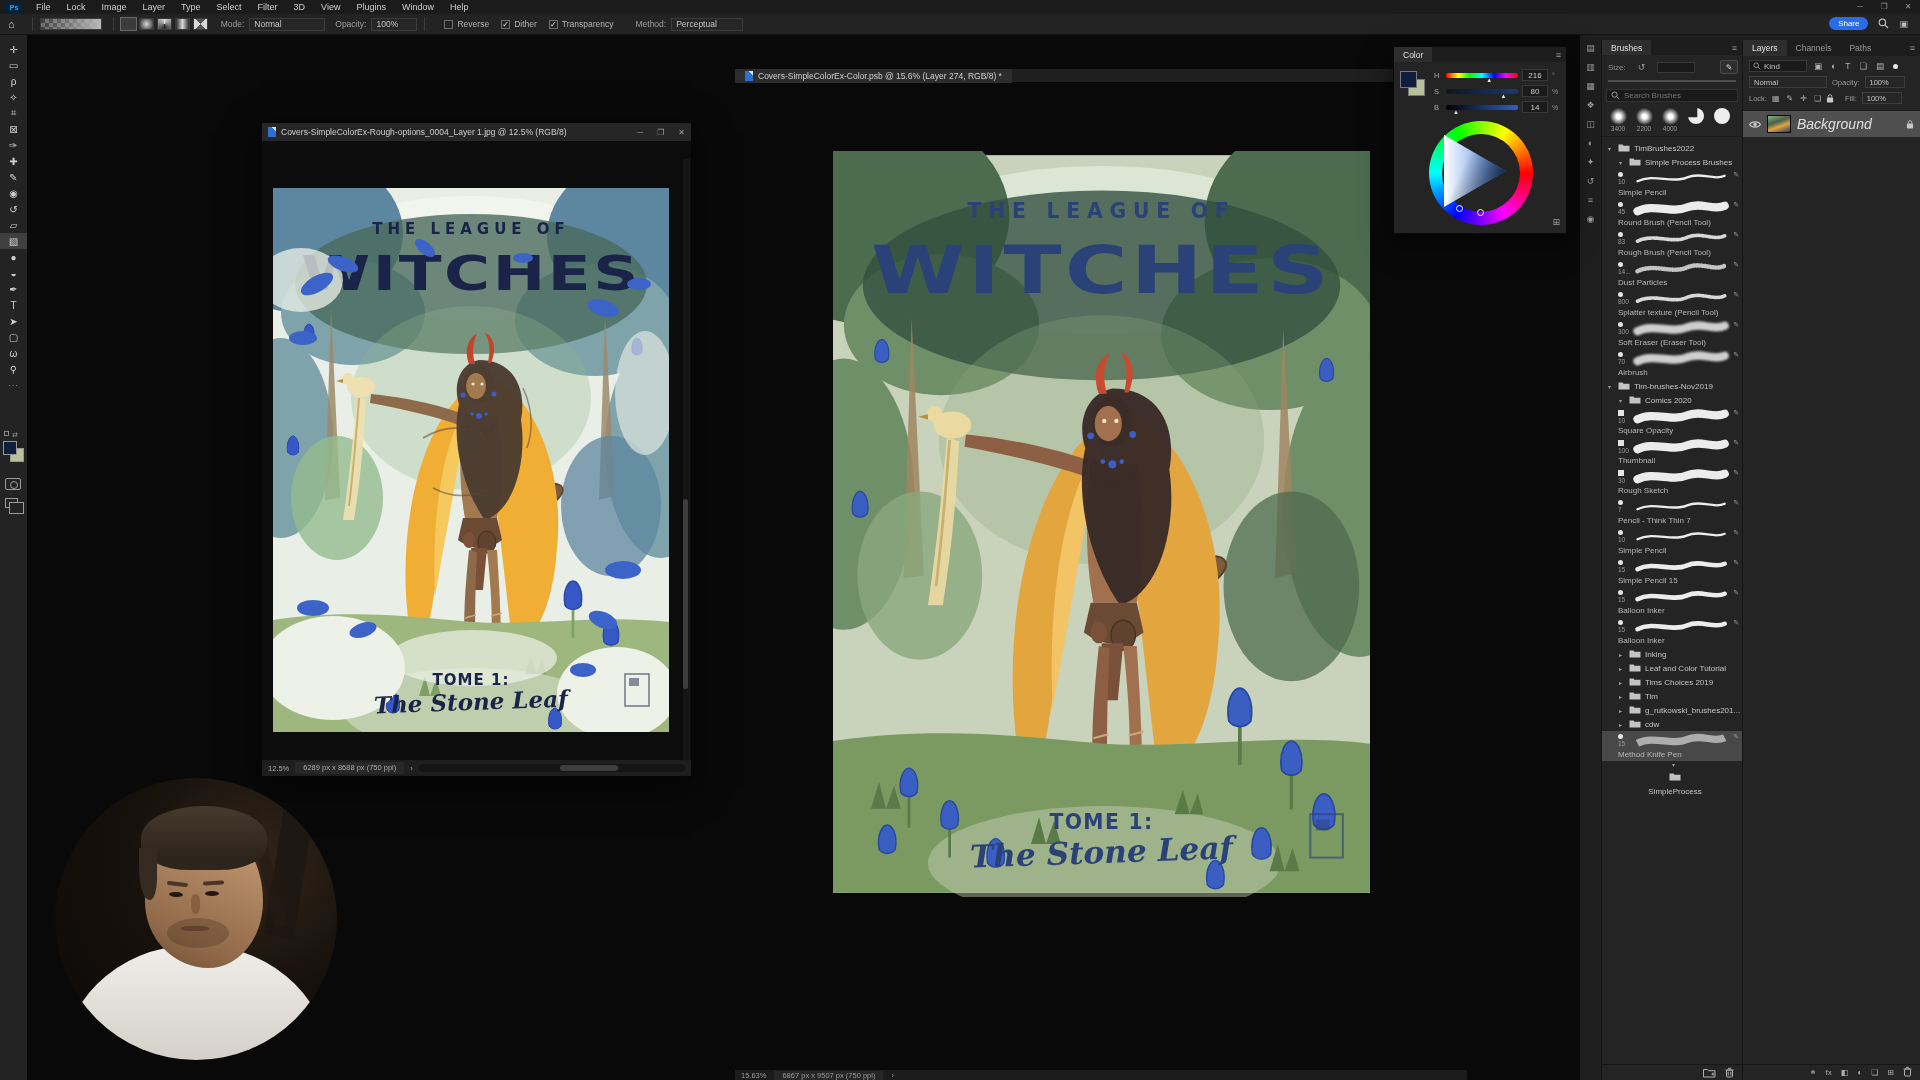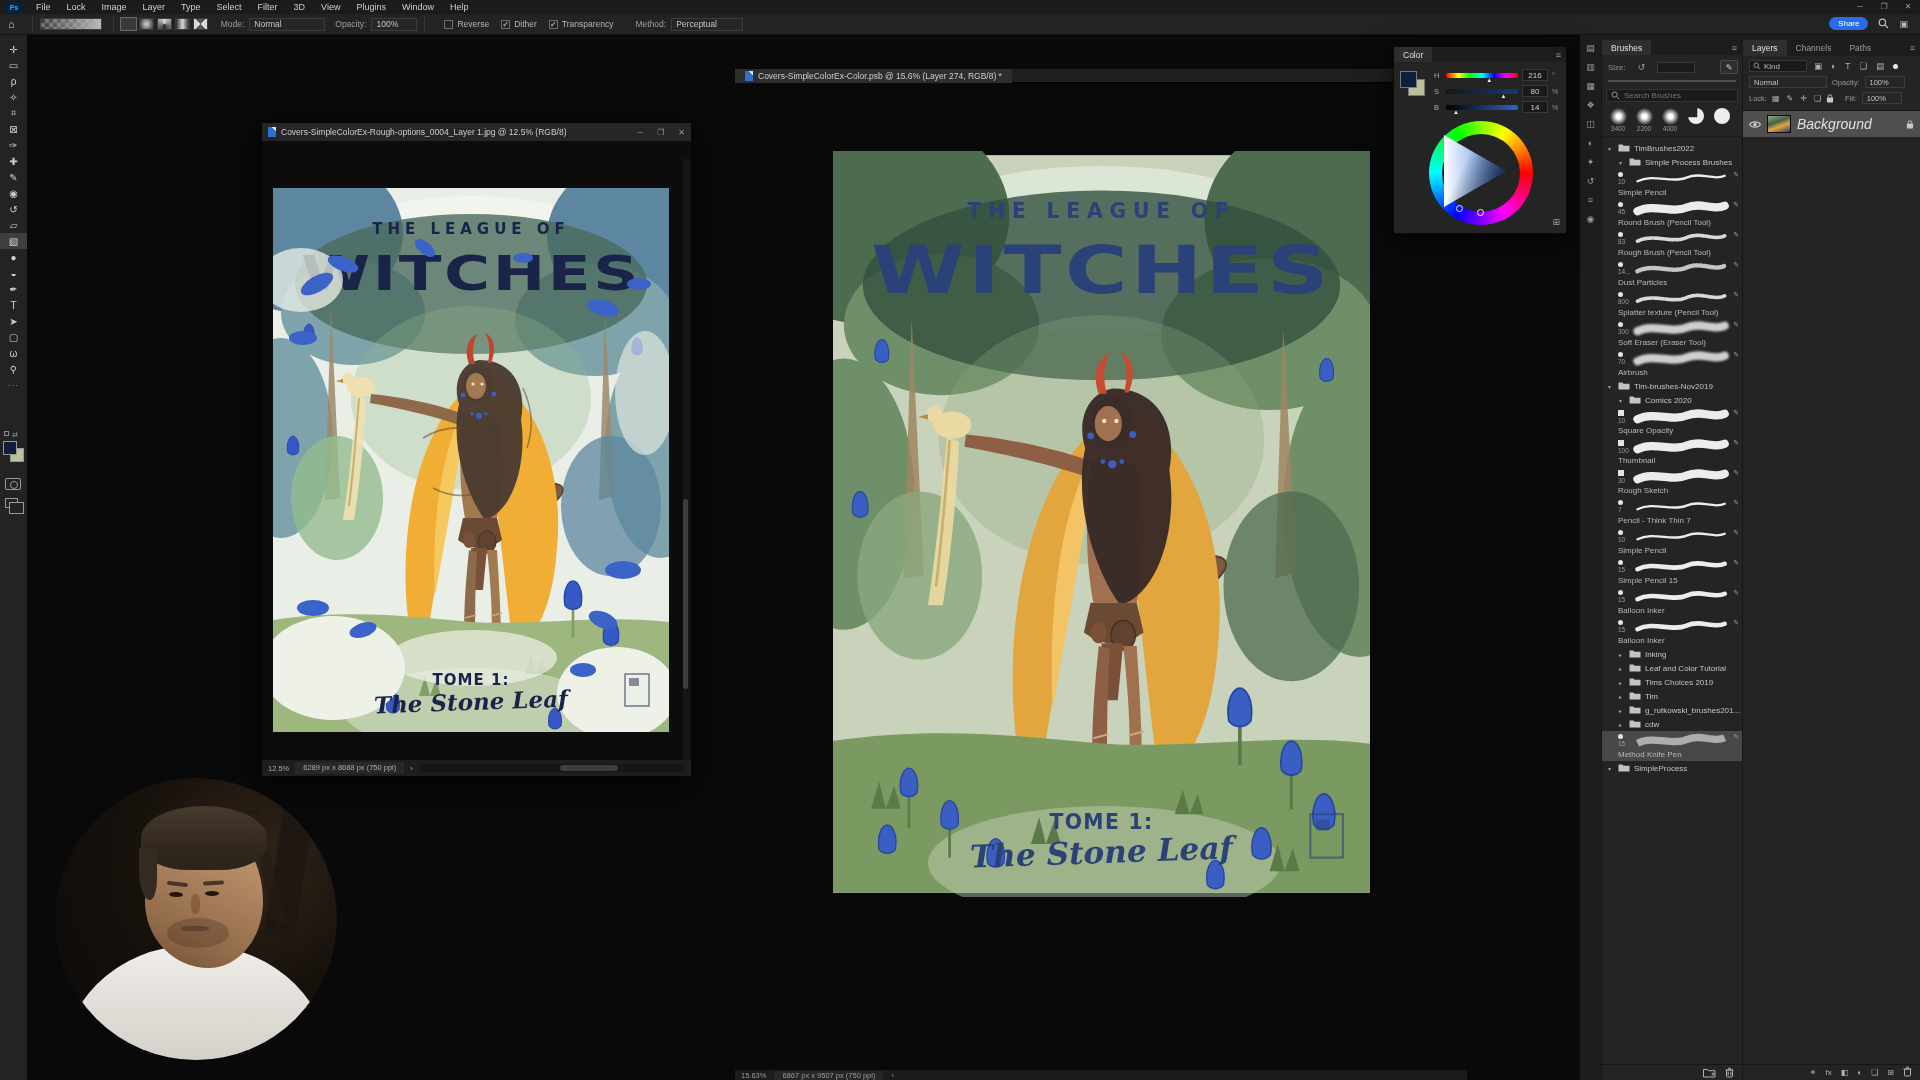--- a/index.html
+++ b/index.html
@@ -916,21 +916,21 @@
                 <span class="b-tip"></span>
                 <span class="b-size">15</span>
               </div>
               <svg viewBox="0 0 110 18" class="b-stroke flat">
                 <path d="M6 12 C 24 3, 44 15, 60 8 S 90 12, 102 6"></path>
               </svg>
               <span class="b-pen">✎</span>
             </div>
             <div class="b-name">Method Knife Pen</div>
           </div>
-          <div class="b-folder" style="padding-left: 6px;">
+          <div class="b-folder" style="padding-left: 6px; flex-direction: column;">
             <span class="chev">▾</span>
             <span><svg width="12" height="9" viewBox="0 0 12 9">
                 <path d="M.5 1.5 h4 l1 1.2 h6 v5.8 h-11z" fill="#c3c3c3"></path>
               </svg></span>
             <span>SimpleProcess</span>
           </div>
         </div>
       <div class="panel-bottom">
         <svg width="13" height="10" viewBox="0 0 13 10">
             <path d="M.5 1.5 h4 l1 1.2 h6.5 v6.3 h-11.5z" fill="none" stroke="#b0b0b0"></path>

